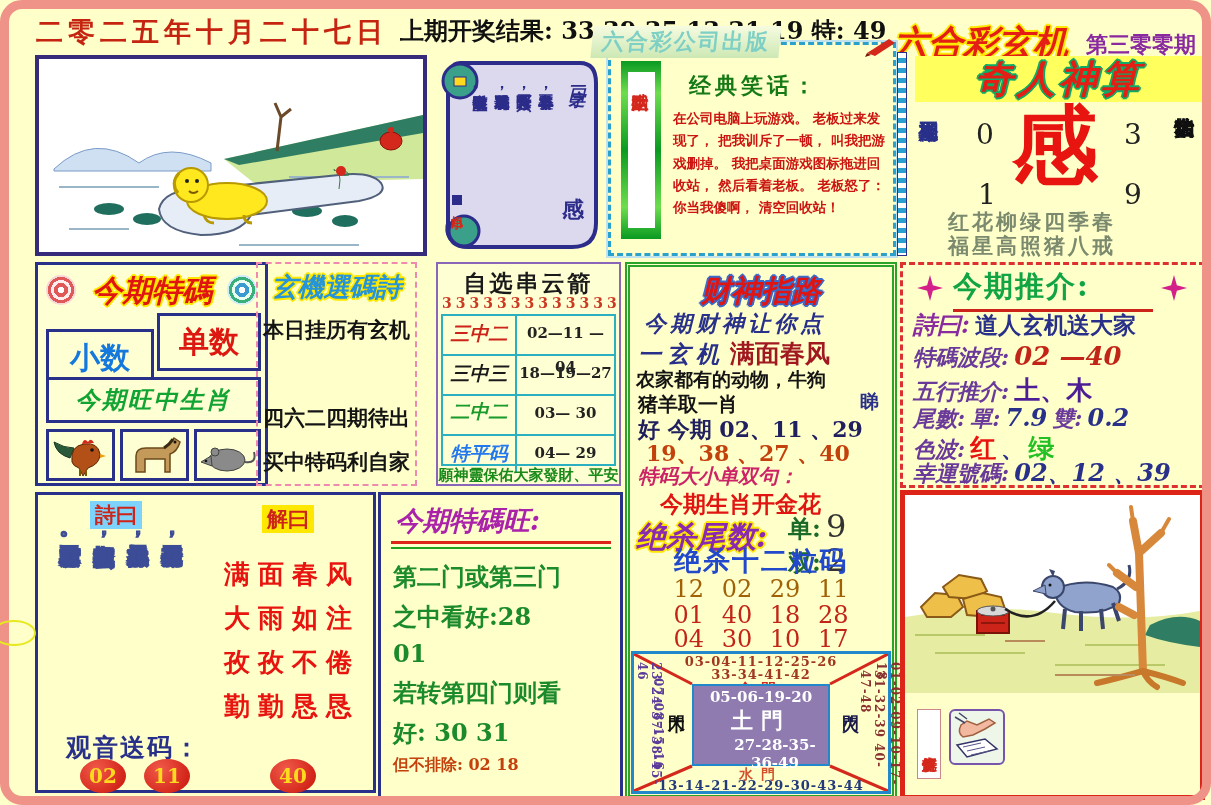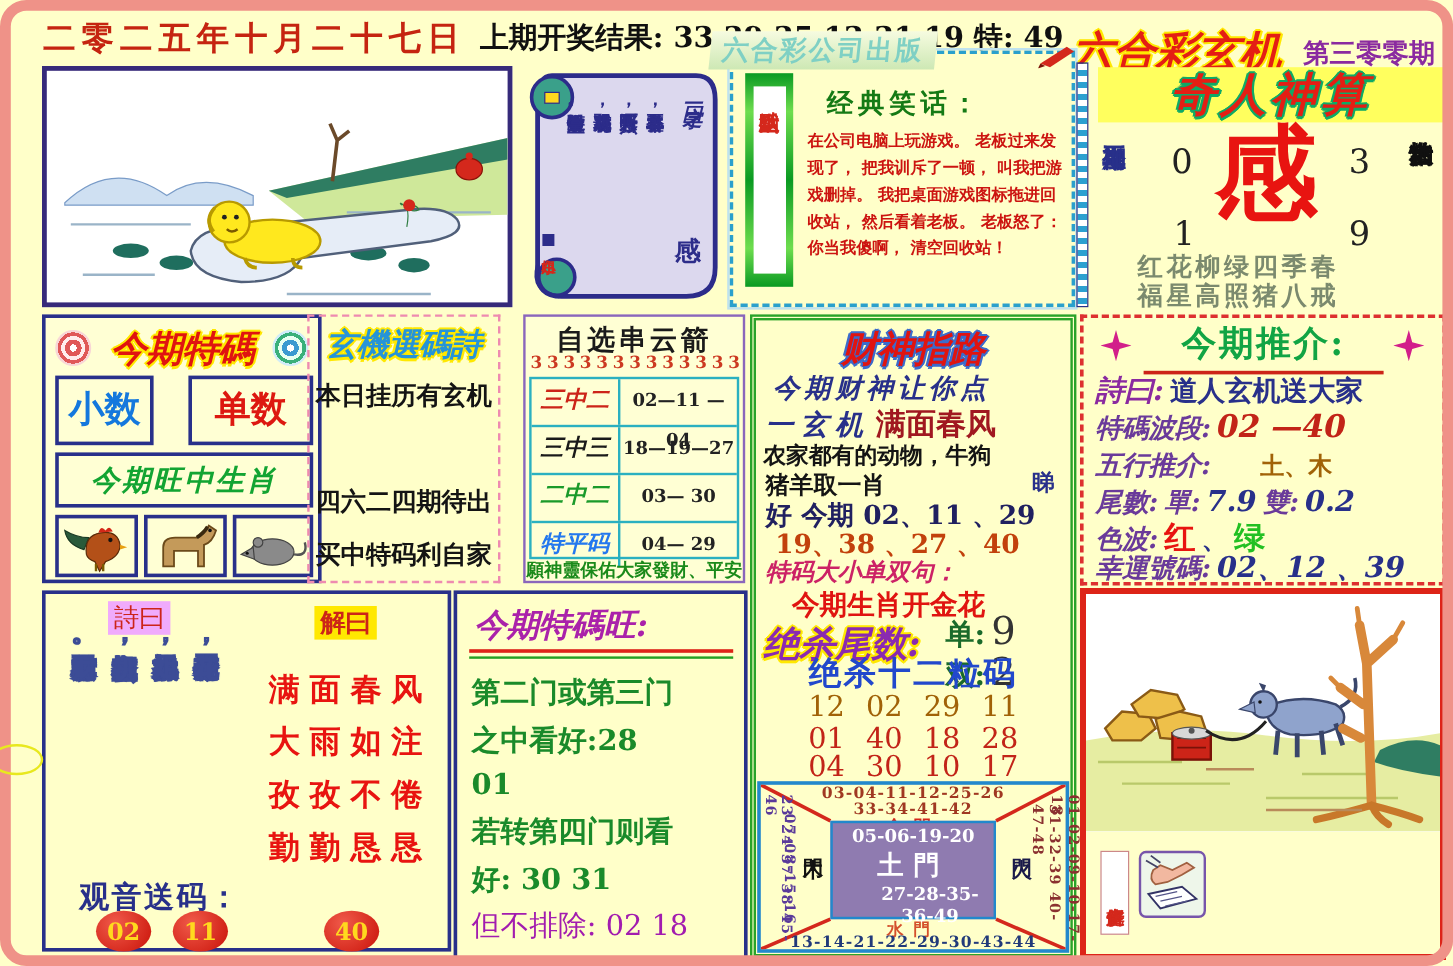--- a/index.html
+++ b/index.html
@@ -108,21 +108,21 @@
   <div class="abs serif" style="left:1124px;top:118px;font-size:28px;color:#222;">3</div>
   <div class="abs serif" style="left:978px;top:178px;font-size:28px;color:#222;">1</div>
   <div class="abs serif" style="left:1124px;top:178px;font-size:28px;color:#222;">9</div>
   <div class="abs serif" style="left:948px;top:208px;font-size:21px;font-weight:bold;color:#7b8a6e;letter-spacing:3px;">红花柳绿四季春</div>
   <div class="abs serif" style="left:948px;top:232px;font-size:21px;font-weight:bold;color:#7b8a6e;letter-spacing:3px;">福星高照猪八戒</div>
 
   <div class="abs" style="left:35px;top:262px;width:233px;height:224px;border:3px solid #28308a;background:#ffffd4;">
     <div class="abs swirl-red" style="left:8px;top:10px;"></div>
     <div class="abs swirl-blue" style="left:189px;top:10px;"></div>
     <div class="abs serif ol-yellow" style="left:42px;top:6px;width:144px;text-align:center;font-size:30px;font-weight:bold;color:#e01410;font-style:italic;">今期特碼</div>
-    <div class="abs cellbox" style="left:8px;top:48px;width:82px;height:58px;">
+    <div class="abs cellbox" style="left:8px;top:64px;width:108px;height:58px;">
       <span class="serif" style="font-size:30px;font-weight:bold;color:#1478dd;line-height:52px;">小数</span>
     </div>
     <div class="abs cellbox" style="left:119px;top:48px;width:104px;height:58px;">
       <span class="serif" style="font-size:30px;font-weight:bold;color:#dd1810;line-height:52px;">单数</span>
     </div>
     <div class="abs cellbox" style="left:8px;top:112px;width:215px;height:46px;">
       <span class="serif" style="font-size:24px;font-weight:bold;color:#12a432;font-style:italic;line-height:40px;letter-spacing:2px;">今期旺中生肖</span>
     </div>
     <div class="abs cellbox" style="left:8px;top:164px;width:69px;height:52px;">
       <svg width="62" height="46" viewBox="0 0 62 46">
@@ -241,33 +241,33 @@
         <div class="serif" style="font-size:15px;font-weight:bold;color:#fff;padding-left:28px;">27-28-35-36-49</div>
       </div>
       <div class="abs serif" style="left:0;top:112px;width:254px;text-align:center;font-size:14px;font-weight:bold;color:#d4502c;letter-spacing:8px;">水門</div>
       <div class="abs gate-num serif" style="left:0;top:124px;width:254px;text-align:center;font-size:13px;color:#223a7a;">13-14-21-22-29-30-43-44</div>
     </div>
   </div>
 
   <div class="abs" style="left:900px;top:262px;width:305px;height:226px;border:3px dashed #dd3030;background:#ffffc9;">
     <div class="abs sparkle" style="left:14px;top:10px;"></div>
     <div class="abs sparkle" style="left:258px;top:10px;"></div>
-    <div class="abs serif" style="left:50px;top:2px;width:200px;text-align:center;font-size:29px;font-weight:bold;color:#11a444;
+    <div class="abs serif" style="left:50px;top:2px;width:200px;text-align:left;font-size:29px;font-weight:bold;color:#11a444;
                 border-bottom:3px solid #cc2418;padding-bottom:2px;letter-spacing:2px;">今期推介:</div>
     <div class="abs" style="left:10px;top:44px;">
       <span class="serif" style="font-size:24px;font-weight:bold;font-style:italic;color:#8a2aa0;">詩曰:</span>
       <span class="serif" style="font-size:23px;font-weight:bold;color:#28308a;">道人玄机送大家</span>
     </div>
     <div class="abs" style="left:10px;top:76px;">
       <span class="serif" style="font-size:22px;font-weight:bold;font-style:italic;color:#6a3a9a;">特碼波段:</span>
       <span class="serif" style="font-size:26px;font-weight:bold;font-style:italic;color:#c22418;">02 —40</span>
     </div>
     <div class="abs" style="left:10px;top:108px;">
       <span class="serif" style="font-size:22px;font-weight:bold;font-style:italic;color:#6a3a9a;">五行推介:</span>
-      <span class="serif" style="font-size:20px;font-weight:bold;color:#a16207;margin-left:36px;">土、木</span>
+      <span class="serif" style="font-size:26px;font-weight:bold;color:#4c1d95;">土、木</span>
     </div>
     <div class="abs" style="left:10px;top:138px;">
       <span class="serif" style="font-size:22px;font-weight:bold;font-style:italic;color:#6a3a9a;">尾數:</span>
       <span class="serif" style="font-size:22px;font-weight:bold;font-style:italic;color:#6a3a9a;">單:</span>
       <span class="serif" style="font-size:24px;font-weight:bold;font-style:italic;color:#28308a;">7.9</span>
       <span class="serif" style="font-size:22px;font-weight:bold;font-style:italic;color:#6a3a9a;">雙:</span>
       <span class="serif" style="font-size:24px;font-weight:bold;font-style:italic;color:#28308a;">0.2</span>
     </div>
     <div class="abs" style="left:10px;top:166px;">
       <span class="serif" style="font-size:22px;font-weight:bold;font-style:italic;color:#6a3a9a;">色波:</span>
@@ -275,21 +275,21 @@
       <span class="serif" style="font-size:22px;font-weight:bold;color:#28308a;">、</span>
       <span class="serif" style="font-size:26px;font-weight:bold;color:#22c022;">绿</span>
     </div>
     <div class="abs" style="left:10px;top:192px;">
       <span class="serif" style="font-size:22px;font-weight:bold;font-style:italic;color:#6a3a9a;">幸運號碼:</span>
       <span class="serif" style="font-size:24px;font-weight:bold;font-style:italic;color:#28308a;">02、12 、39</span>
     </div>
   </div>
 
   <div class="abs" style="left:35px;top:492px;width:341px;height:301px;border:3px solid #28308a;">
-    <div class="abs serif" style="left:52px;top:6px;background:#f0abfc;padding:0 5px;font-size:21px;font-weight:normal;color:#cc2418;">詩曰</div>
+    <div class="abs serif" style="left:52px;top:6px;background:#7dd3fc;padding:0 5px;font-size:21px;font-weight:bold;color:#cc2418;">詩曰</div>
     <div class="abs serif" style="left:224px;top:10px;background:#ffe800;padding:0 5px;font-size:21px;font-weight:bold;color:#cc2418;">解曰</div>
     <div class="abs vtext serif outline-char" style="left:120px;top:34px;height:220px;font-size:21px;font-weight:bold;">今期生肖开金花，</div>
     <div class="abs vtext serif outline-char" style="left:86px;top:34px;height:220px;font-size:21px;font-weight:bold;">大将无帅找小姐，</div>
     <div class="abs vtext serif outline-char" style="left:52px;top:34px;height:220px;font-size:21px;font-weight:bold;">红兰今期有玄机，</div>
     <div class="abs vtext serif outline-char" style="left:18px;top:34px;height:220px;font-size:21px;font-weight:bold;">精中单双有横财。</div>
     <div class="abs serif" style="left:186px;top:62px;font-size:26px;font-weight:bold;color:#e81410;letter-spacing:8px;">满面春风</div>
     <div class="abs serif" style="left:186px;top:106px;font-size:26px;font-weight:bold;color:#e81410;letter-spacing:8px;">大雨如注</div>
     <div class="abs serif" style="left:186px;top:150px;font-size:26px;font-weight:bold;color:#e81410;letter-spacing:8px;">孜孜不倦</div>
     <div class="abs serif" style="left:186px;top:194px;font-size:26px;font-weight:bold;color:#e81410;letter-spacing:8px;">勤勤恳恳</div>
     <div class="abs serif" style="left:28px;top:236px;font-size:25px;font-weight:bold;color:#28308a;letter-spacing:2px;">观音送码：</div>
@@ -301,21 +301,21 @@
 
   <div class="abs" style="left:378px;top:492px;width:245px;height:308px;border:3px solid #28308a;">
     <div class="abs serif" style="left:14px;top:8px;font-size:27px;font-weight:bold;color:#aa22aa;font-style:italic;">今期特碼旺:</div>
     <div class="abs" style="left:10px;top:46px;width:220px;height:3px;background:#dd2418;"></div>
     <div class="abs" style="left:10px;top:52px;width:220px;height:2px;background:#22a022;"></div>
     <div class="abs serif" style="left:12px;top:66px;font-size:24px;font-weight:bold;color:#1a8a2a;">第二门或第三门</div>
     <div class="abs serif" style="left:12px;top:106px;font-size:24px;font-weight:bold;color:#1a8a2a;">之中看好:28</div>
     <div class="abs serif" style="left:12px;top:144px;font-size:24px;font-weight:bold;color:#1a8a2a;">01</div>
     <div class="abs serif" style="left:12px;top:182px;font-size:24px;font-weight:bold;color:#1a8a2a;">若转第四门则看</div>
     <div class="abs serif" style="left:12px;top:222px;font-size:24px;font-weight:bold;color:#1a8a2a;">好: 30 31</div>
-    <div class="abs serif" style="left:12px;top:260px;font-size:24px;font-weight:normal;color:#a21caf;">但不排除: 02 18</div>
+    <div class="abs serif" style="left:12px;top:260px;font-size:16px;font-weight:bold;color:#c2410c;">但不排除: 02 18</div>
   </div>
 
   <div class="abs" style="left:900px;top:490px;width:305px;height:310px;border:5px solid #dd2418;background:#ffffc9;">
     <svg width="295" height="198" viewBox="0 0 295 198" style="background:#fff;">
       <rect width="295" height="198" fill="#fff"></rect>
       <path d="M0,122 Q80,108 150,118 Q230,128 295,116 L295,198 L0,198 Z" fill="#e6eda2"></path>
       <path d="M10,140 H80 M30,158 H120 M150,170 H260 M180,150 H240" stroke="#b9c96a" stroke-width="2"></path>
       <path d="M245,130 Q272,116 295,126 L295,152 Q262,148 240,140 Z" fill="#2f7d62"></path>
       <polygon points="16,112 30,98 52,100 58,112 46,122 22,122" fill="#eec04a" stroke="#8a5a16" stroke-width="2"></polygon>
       <polygon points="38,92 54,80 76,84 82,96 68,104 44,102" fill="#eec04a" stroke="#8a5a16" stroke-width="2"></polygon>

